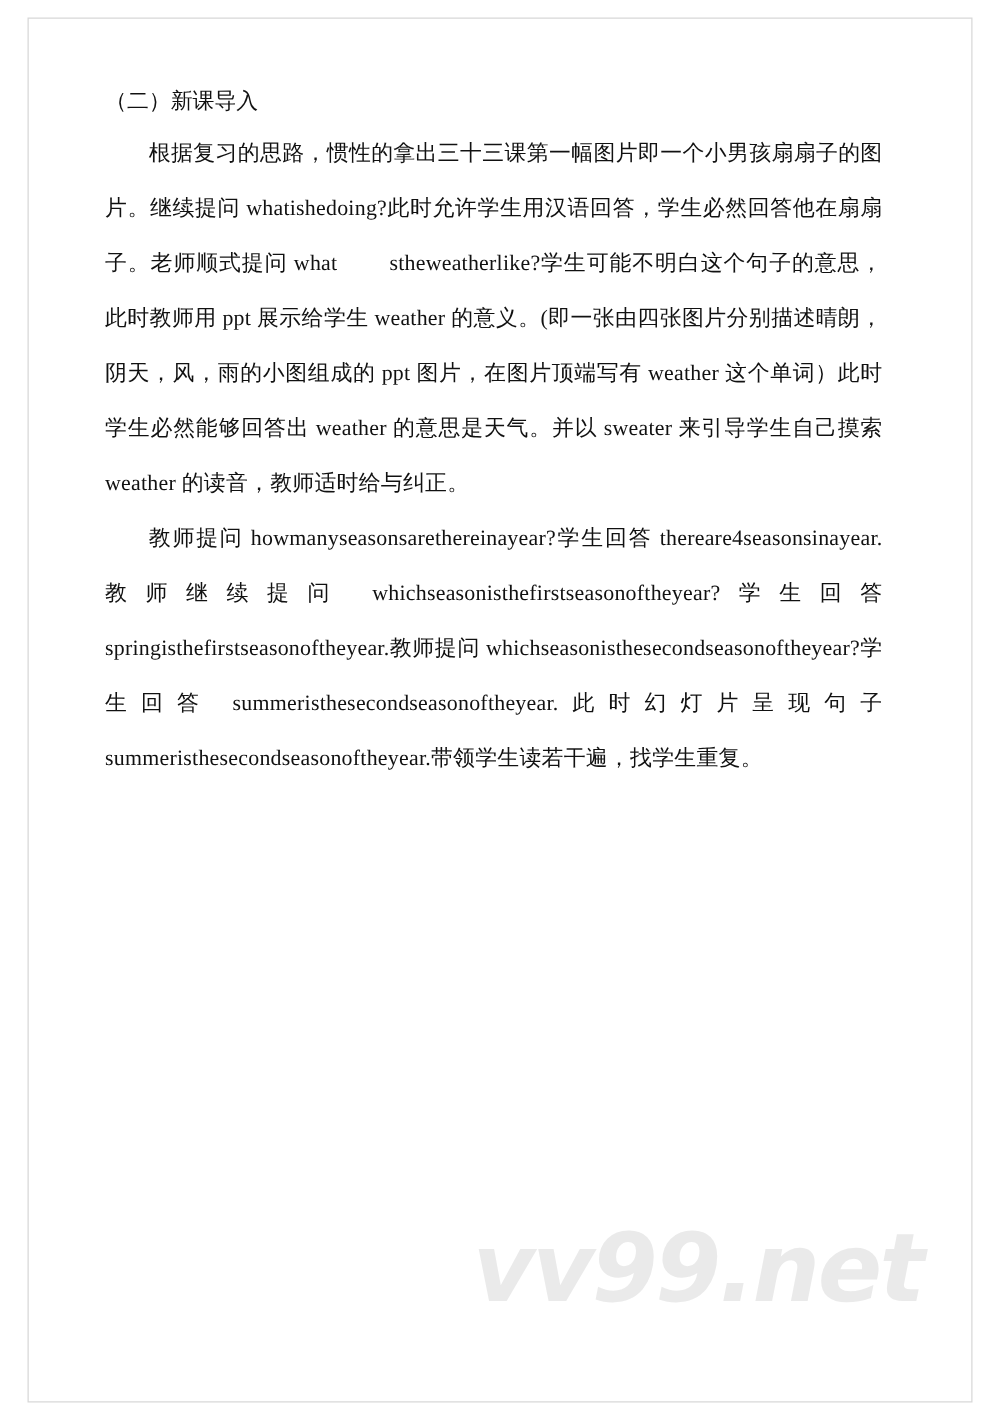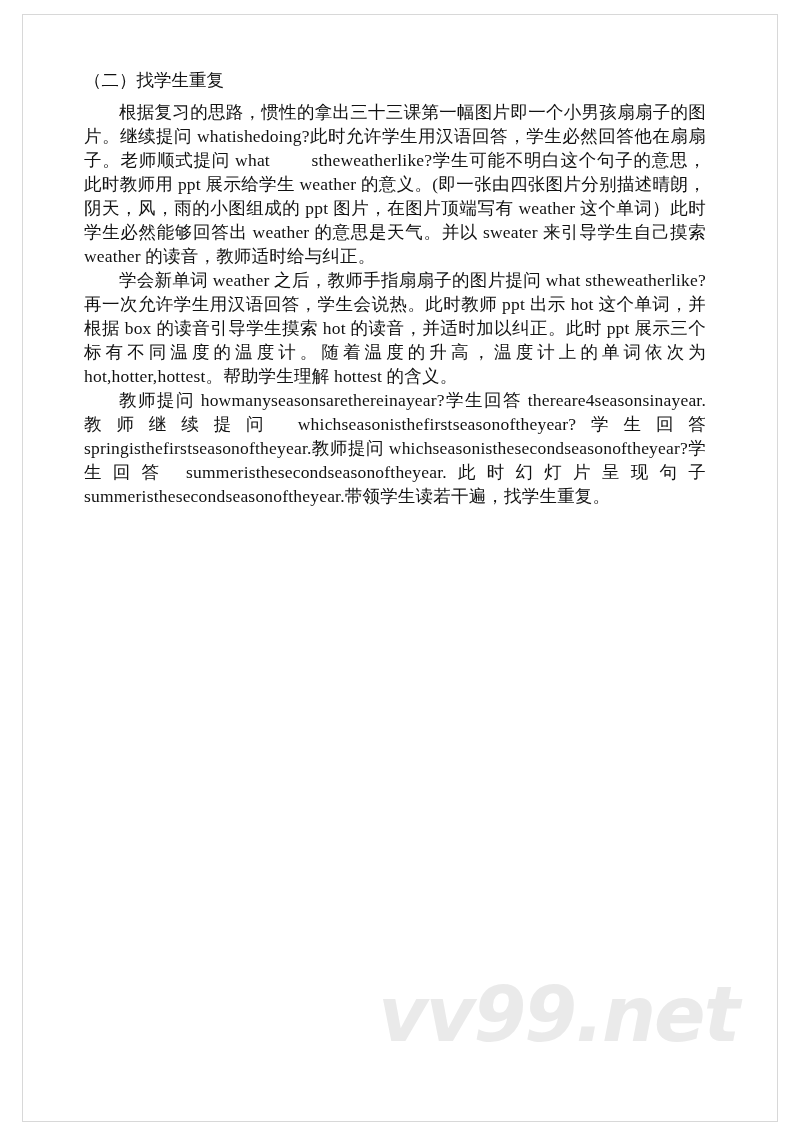--- a/index.html
+++ b/index.html
@@ -28,21 +28,21 @@
     pointer-events: none;
   }
   .content {
     position: absolute;
     left: 84px;
     top: 60px;
     width: 622px;
   }
   .para {
     font-size: 17.5px;
-    line-height: 24px;
+    line-height: 44px;
     color: #111111;
     margin: 0;
     text-align: justify;
     letter-spacing: 0.2px;
   }
   .para.indent {
     text-indent: 2em;
   }
   .heading {
     font-size: 17.5px;
@@ -67,26 +67,25 @@
 </style>
 </head>
 <body>
 
 <div class="page">
 
   <div class="page-border"></div>
 
   <div class="content">
 
-    <p class="heading">（二）找学生重复</p>
+    <p class="heading">（二）新课导入</p>
 
 
     <p class="para indent">根据复习的思路，惯性的拿出三十三课第一幅图片即一个小男孩扇扇子的图片。继续提问 whatishedoing?此时允许学生用汉语回答，学生必然回答他在扇扇子。老师顺式提问 what 　　stheweatherlike?学生可能不明白这个句子的意思，此时教师用 ppt 展示给学生 weather 的意义。(即一张由四张图片分别描述晴朗，阴天，风，雨的小图组成的 ppt 图片，在图片顶端写有 weather 这个单词）此时学生必然能够回答出 weather 的意思是天气。并以 sweater 来引导学生自己摸索 weather 的读音，教师适时给与纠正。</p>
 
-    <p class="para indent">学会新单词 weather 之后，教师手指扇扇子的图片提问 what stheweatherlike?再一次允许学生用汉语回答，学生会说热。此时教师 ppt 出示 hot 这个单词，并根据 box 的读音引导学生摸索 hot 的读音，并适时加以纠正。此时 ppt 展示三个标有不同温度的温度计。随着温度的升高，温度计上的单词依次为 hot,hotter,hottest。帮助学生理解 hottest 的含义。</p>
 
 
     <p class="para indent">教师提问 howmanyseasonsarethereinayear?学生回答 thereare4seasonsinayear.教师继续提问 whichseasonisthefirstseasonoftheyear?学生回答 springisthefirstseasonoftheyear.教师提问 whichseasonisthesecondseasonoftheyear?学生回答 summeristhesecondseasonoftheyear.此时幻灯片呈现句子 summeristhesecondseasonoftheyear.带领学生读若干遍，找学生重复。</p>
 
   </div>
 
   <div class="watermark">vv99.net</div>
 
 </div>
 

